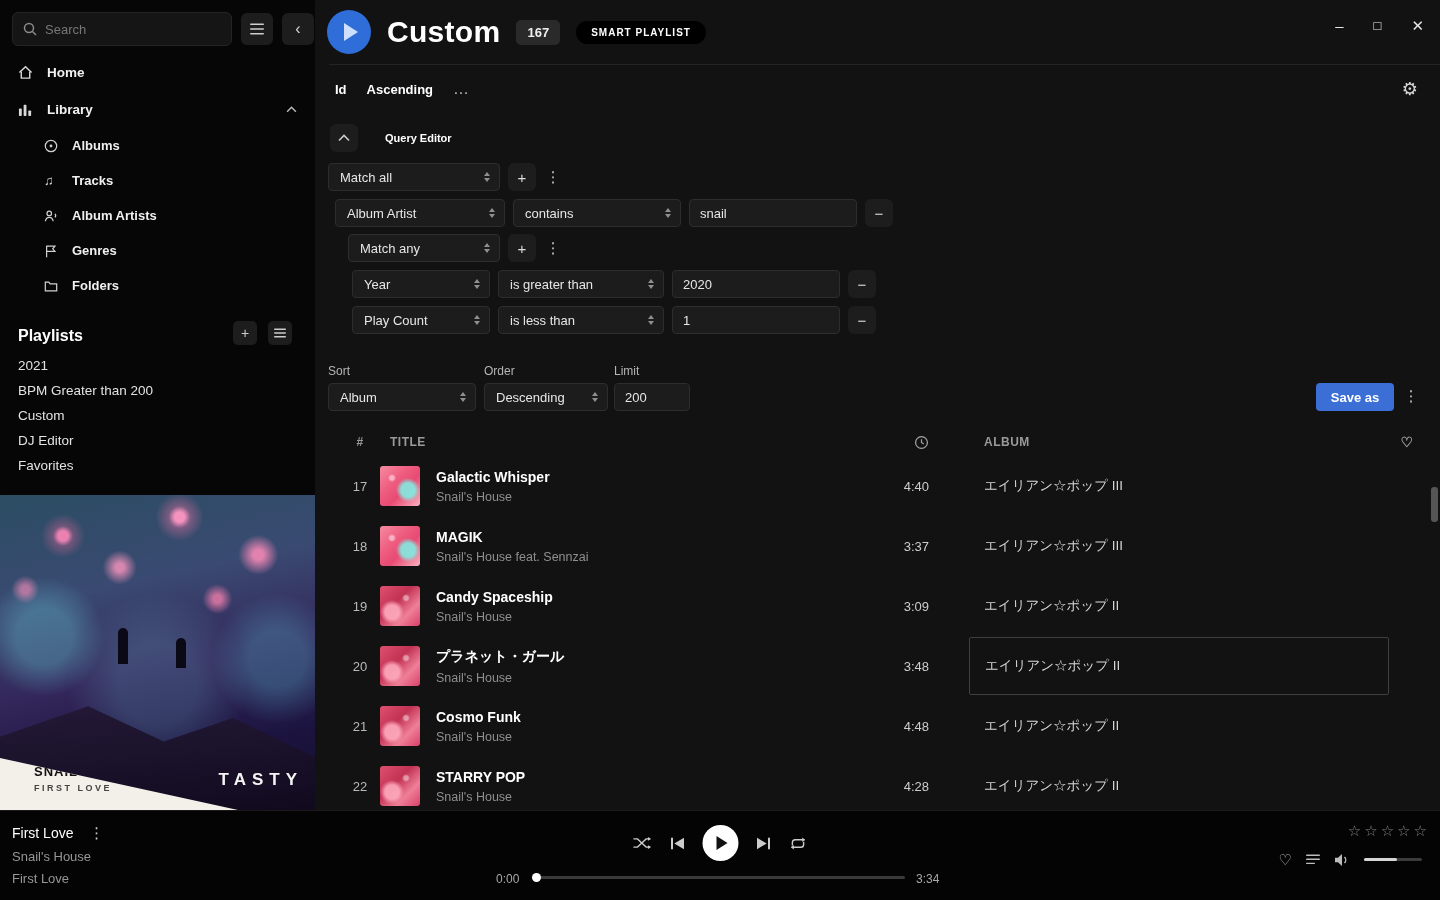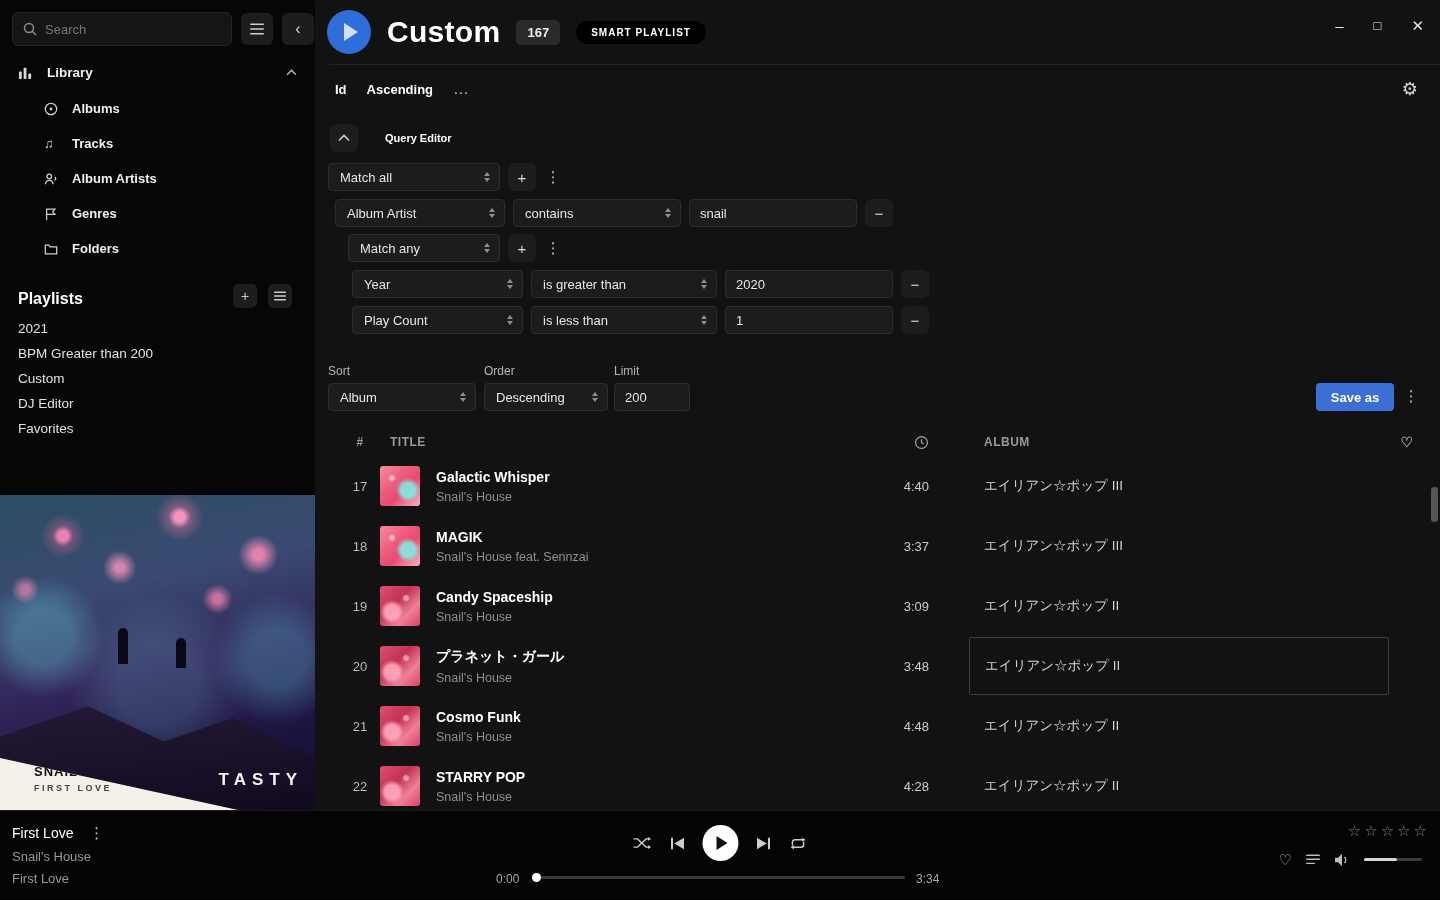--- a/index.html
+++ b/index.html
@@ -63,21 +63,21 @@
 .qe-head{position:absolute;top:124px;left:15px;display:flex;align-items:center;gap:27px}
 .sqbtn28{width:28px;height:28px;border-radius:6px;background:#1d1d1d;color:#ddd;font-size:15px;display:flex;align-items:center;justify-content:center;flex:none}
 .qe-title{font-size:11px;font-weight:700}
 .qrow{position:absolute;display:flex;align-items:center;gap:8px}
 .select{position:relative;display:flex;align-items:center;justify-content:space-between;padding:0 9px 0 11px;background:#1c1c1c;border:1px solid #2d2d2d;border-radius:4px;height:28px;font-size:13px;color:#e6e6e6;cursor:pointer}
 .sel-arrows{display:flex;flex-direction:column;align-items:center;gap:2px;margin-left:8px}
 .tri-up{width:0;height:0;border-left:3.5px solid transparent;border-right:3.5px solid transparent;border-bottom:4px solid #8f8f8f}
 .tri-down{width:0;height:0;border-left:3.5px solid transparent;border-right:3.5px solid transparent;border-top:4px solid #8f8f8f}
 .tinput{background:#1c1c1c;border:1px solid #2d2d2d;border-radius:4px;height:28px;padding:0 10px;color:#e6e6e6;font-size:13px;outline:none}
 .kebab{color:#ccc;font-size:15px;width:18px;text-align:center}
-.w172{width:172px}.w170{width:170px}.w168{width:168px}.w166{width:186px}.w152{width:152px}.w148{width:148px}.w124{width:124px}.w76{width:76px}.w171{width:171px}
+.w172{width:172px}.w170{width:170px}.w168{width:168px}.w166{width:166px}.w152{width:152px}.w148{width:148px}.w124{width:124px}.w76{width:76px}.w171{width:138px}
 .sol-label{position:absolute;top:364px;font-size:12px;color:#b5b5b5}
 .sol-ctl{position:absolute;top:383px}
 .saveas{position:absolute;top:383px;right:46px;width:78px;height:28px;background:#3b6fd6;border-radius:4px;color:#fff;font-size:13px;font-weight:700}
 .sol-kebab{position:absolute;top:387px;right:20px}
 
 
 .thead{position:absolute;top:428px;left:0;right:0;height:28px;display:flex;align-items:center;padding:0 15px 0 25px;color:#9a9a9a;font-size:12px;font-weight:700;letter-spacing:.5px}
 .h-num{width:40px;text-align:center}
 .h-title{flex:1;margin-left:10px}
 .h-clock{width:104px;display:flex;justify-content:flex-end;padding-right:0}
@@ -139,20 +139,27 @@
             <rect y="5.2" width="14" height="1.6" rx="0.8"></rect>
             <rect y="9.9" width="14" height="1.6" rx="0.8"></rect>
           </svg>
       </button>
       <button class="sqbtn">
           <span>‹</span>
         </button>
 
     </div>
 
+    <div class="nav-item">
+      <svg class="ic" width="15" height="15" viewBox="0 0 16 16" fill="none" stroke="#d8d8d8" stroke-width="1.5">
+          <path d="M1.5 8 8 1.8 14.5 8"></path>
+          <path d="M3.5 7v7h9V7"></path>
+        </svg>
+      <span>Home</span>
+    </div>
 
     <div class="nav-item">
       <svg class="ic" width="15" height="15" viewBox="0 0 16 16" fill="#d8d8d8">
           <rect x="1" y="7" width="3" height="8" rx="0.8"></rect>
           <rect x="6" y="3" width="3" height="12" rx="0.8"></rect>
           <rect x="11" y="9" width="3" height="6" rx="0.8"></rect>
         </svg>
       <span>Library</span>
       <span class="grow"></span>
       <svg width="11" height="7" viewBox="0 0 12 8" fill="none" stroke="#bbb" stroke-width="1.6">

